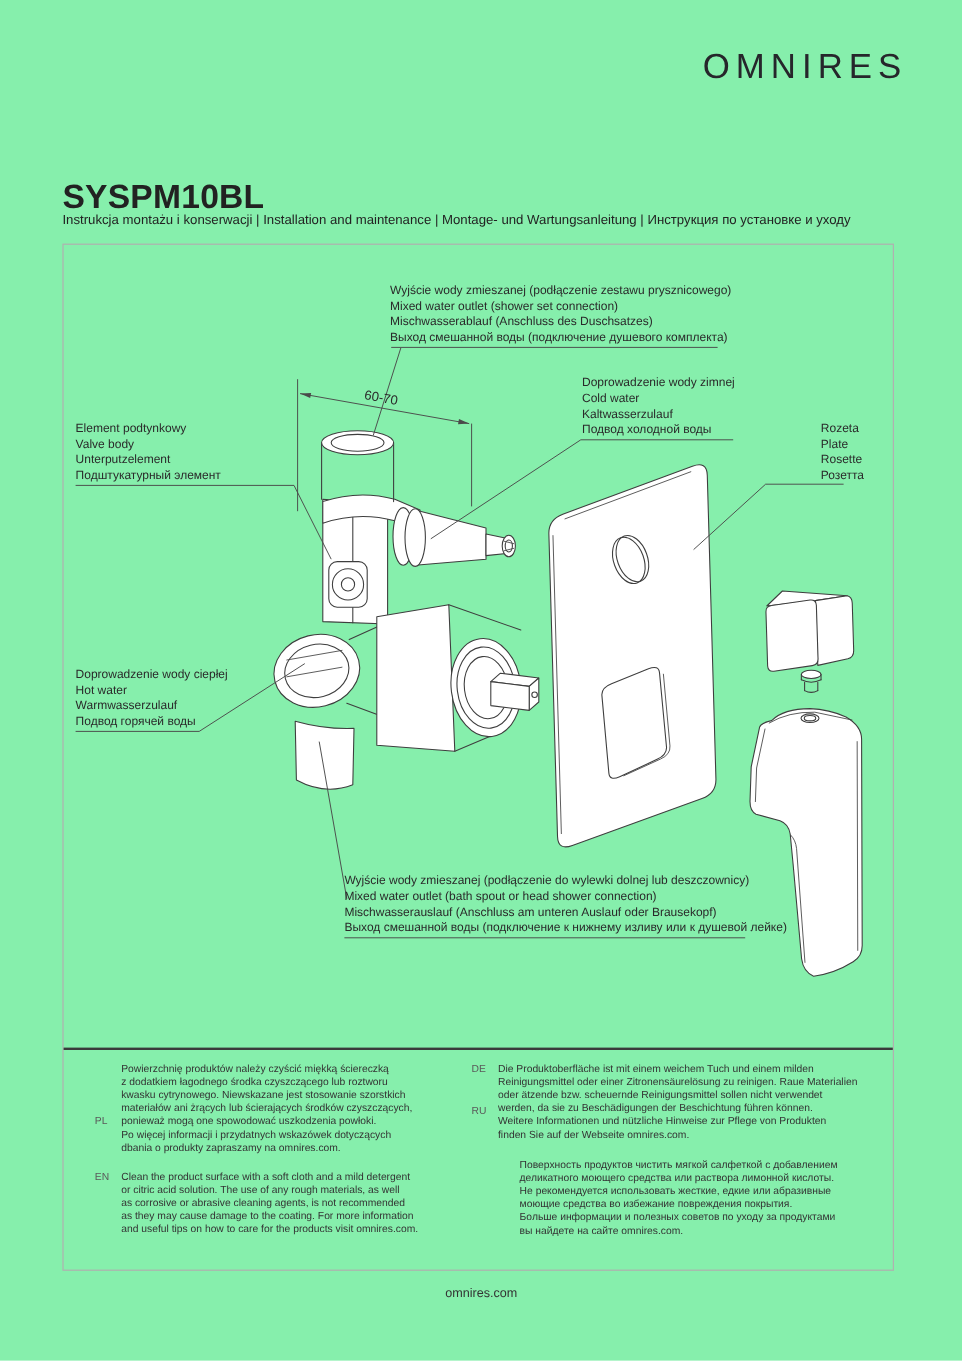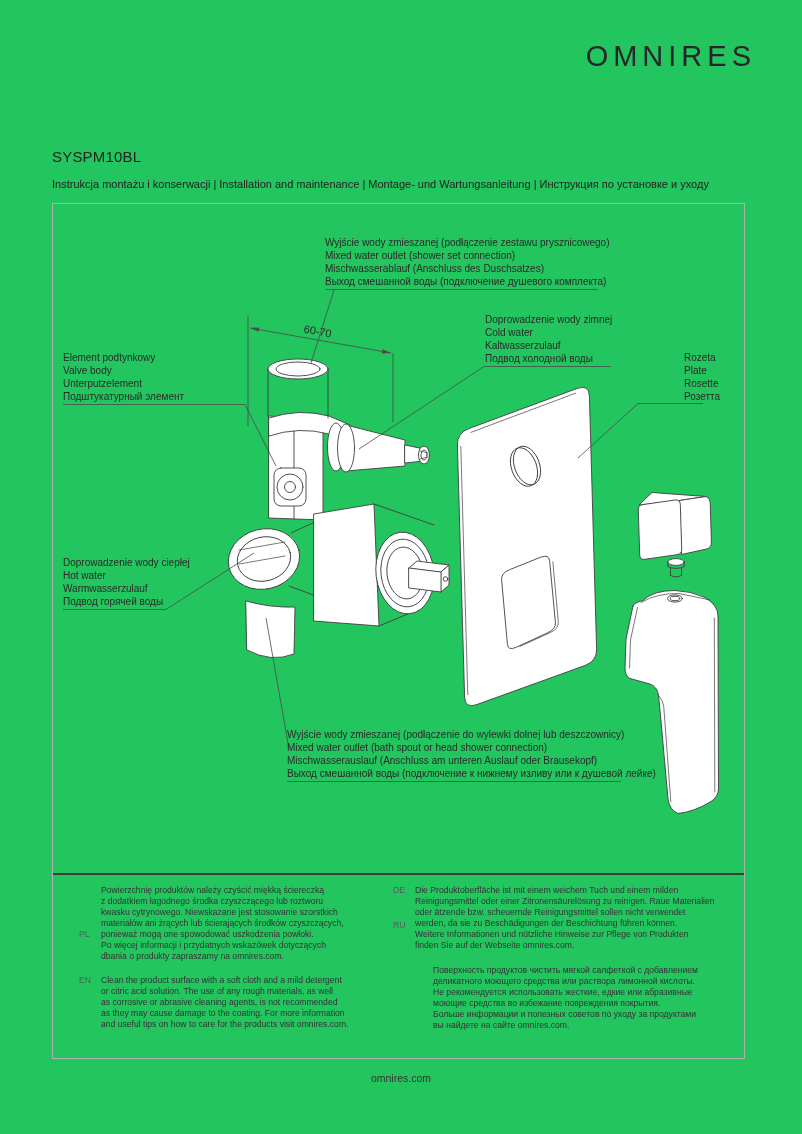--- a/index.html
+++ b/index.html
@@ -1,21 +1,21 @@
 <!DOCTYPE html>
 <html><head>
 <meta charset="utf-8">
 <style>
   html,body{margin:0;padding:0;background:#fff;}
-  .page{position:relative;width:802px;height:1134px;background:#22c55e;overflow:hidden;
+  .page{position:relative;width:802px;height:1134px;background:#86efac;overflow:hidden;
         font-family:"Liberation Sans",sans-serif;color:#2b2b2b;}
   .logo{position:absolute;top:40px;right:46px;font-size:29px;font-weight:400;
         letter-spacing:5px;color:#26262b;}
-  .product-code{position:absolute;left:52px;top:148px;margin:0;font-size:15px;
-        font-weight:400;color:#222;letter-spacing:0.2px;}
+  .product-code{position:absolute;left:52px;top:148px;margin:0;font-size:28px;
+        font-weight:700;color:#222;letter-spacing:0.2px;}
   .subtitle{position:absolute;left:52px;top:178px;font-size:11px;color:#222;white-space:nowrap;}
   .main-box{position:absolute;left:52px;top:203px;width:693px;height:856px;
         border:1px solid #b0b0b0;box-sizing:border-box;}
   .diagram-svg{position:absolute;left:0;top:0;}
   .callout{position:absolute;font-size:10px;line-height:13px;color:#2a2a2a;white-space:nowrap;}
   .divider{position:absolute;left:0;top:669px;width:100%;height:2px;background:#3a3a3a;}
   .care-label{position:absolute;font-size:8.6px;color:#5a5a5a;line-height:11px;}
   .care-text{position:absolute;font-size:8.6px;line-height:11px;color:#333;white-space:nowrap;}
   .footer{position:absolute;left:0;top:1072px;width:100%;text-align:center;
         font-size:10.5px;color:#333;}

